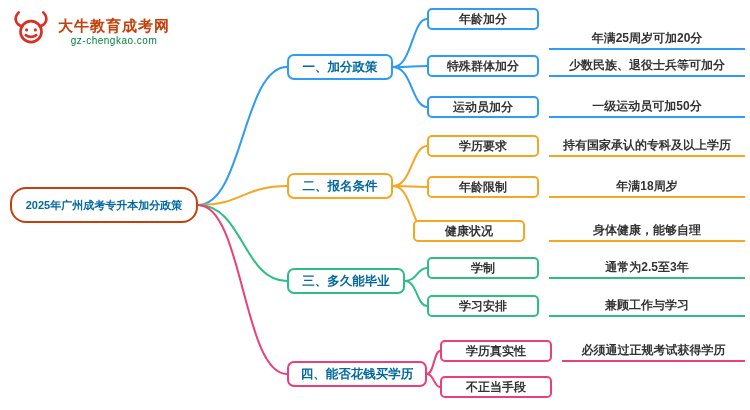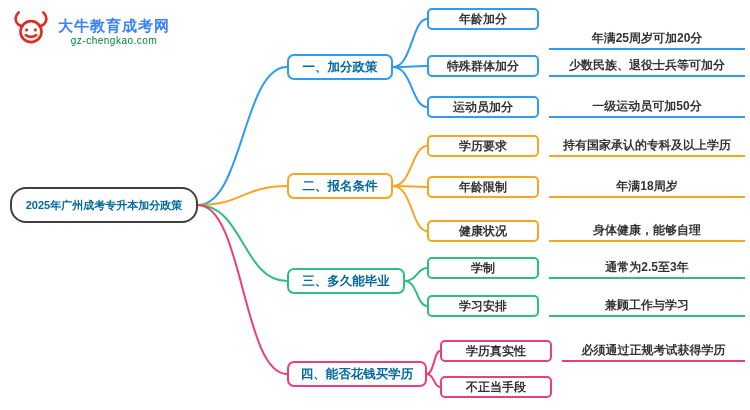--- a/index.html
+++ b/index.html
@@ -3,33 +3,33 @@
 <meta charset="utf-8">
 <style>
   * { margin:0; padding:0; box-sizing:border-box; }
   html,body { background:#ffffff; }
   body { font-family:"Liberation Sans","DejaVu Sans",sans-serif; }
   .canvas { position:relative; width:750px; height:410px; background:#fff; overflow:hidden; }
   .links { position:absolute; left:0; top:0; width:750px; height:410px; }
   .links path { fill:none; stroke-width:2; stroke-linecap:round; }
   .node { position:absolute; background:#fff; display:flex; align-items:center; justify-content:center;
           font-weight:bold; color:#0369a1; white-space:nowrap; }
-  .root { border:2px solid #404040; border-radius:16px; font-size:11px; }
+  .root { border:2px solid #c2410c; border-radius:16px; font-size:11px; }
   .branch { border:2px solid; border-radius:7px; font-size:12.5px; }
   .leaf-label { position:absolute; width:112px; height:22px; background:#fff; border:2px solid; border-radius:5px;
                 display:flex; align-items:center; justify-content:center; font-size:12px; font-weight:bold;
                 color:#333; white-space:nowrap; }
   .leaf-value { position:absolute; height:22px; display:flex; align-items:center; justify-content:center;
                 font-size:12px; font-weight:bold; color:#333; border-bottom:2px solid; white-space:nowrap; }
   .c-blue   { border-color:#2E9BF5; }
   .c-orange { border-color:#F5A623; }
   .c-green  { border-color:#2EBE84; }
   .c-pink   { border-color:#EC3E77; }
   .logo { position:absolute; left:10px; top:8px; display:flex; align-items:center; gap:6px; cursor:pointer; }
-  .logo-title { color:#3b82f6; font-size:15px; font-weight:bold; letter-spacing:1px; line-height:1.2; }
+  .logo-title { color:#c2410c; font-size:15px; font-weight:bold; letter-spacing:1px; line-height:1.2; }
   .logo-sub { color:#00843C; font-size:10px; text-align:center; letter-spacing:.5px; }
 </style>
 </head>
 <body>
 
 <div class="canvas">
 
   <svg class="links" viewBox="0 0 750 410">
 
     <path stroke="#2E9BF5" d="M198,205 C243,205 243,67 287,67"></path>
@@ -86,21 +86,21 @@
 
   <div class="leaf-label c-blue" style="left:427px; top:96px;">运动员加分</div>
   <div class="leaf-value c-blue" style="left:549px; top:96px; width:196px;">一级运动员可加50分</div>
 
   <div class="leaf-label c-orange" style="left:427px; top:135px;">学历要求</div>
   <div class="leaf-value c-orange" style="left:549px; top:135px; width:196px;">持有国家承认的专科及以上学历</div>
 
   <div class="leaf-label c-orange" style="left:427px; top:176px;">年龄限制</div>
   <div class="leaf-value c-orange" style="left:549px; top:176px; width:196px;">年满18周岁</div>
 
-  <div class="leaf-label c-orange" style="left:427px; top:220px;">健康状况</div>
+  <div class="leaf-label c-orange" style="left:413px; top:220px;">健康状况</div>
   <div class="leaf-value c-orange" style="left:549px; top:220px; width:196px;">身体健康，能够自理</div>
 
   <div class="leaf-label c-green" style="left:427px; top:257px;">学制</div>
   <div class="leaf-value c-green" style="left:549px; top:257px; width:196px;">通常为2.5至3年</div>
 
   <div class="leaf-label c-green" style="left:427px; top:295px;">学习安排</div>
   <div class="leaf-value c-green" style="left:549px; top:295px; width:196px;">兼顾工作与学习</div>
 
   <div class="leaf-label c-pink" style="left:440px; top:340px;">学历真实性</div>
   <div class="leaf-value c-pink" style="left:562px; top:340px; width:183px;">必须通过正规考试获得学历</div>

